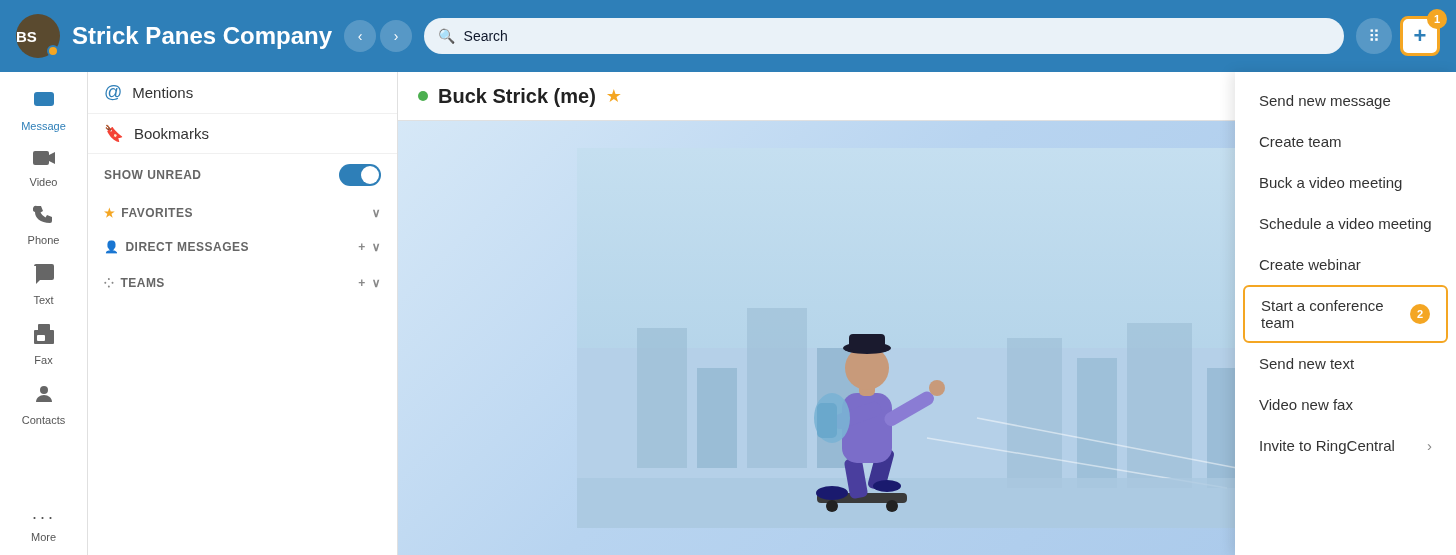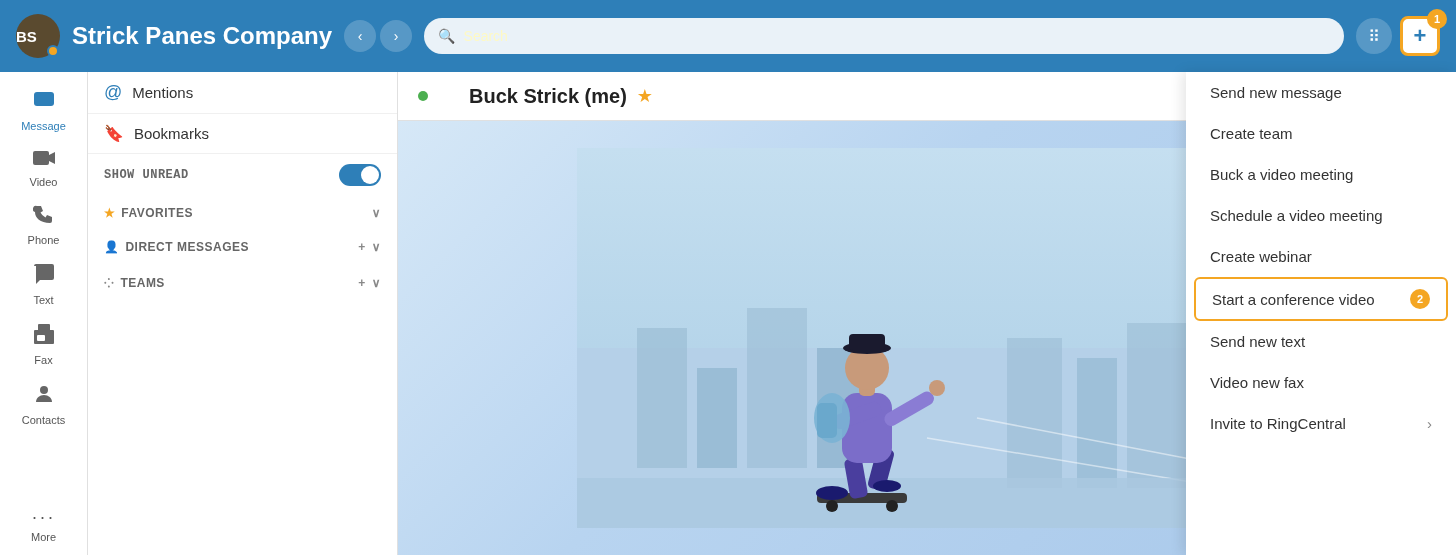--- a/index.html
+++ b/index.html
@@ -70,21 +70,21 @@
     .second-sidebar {
       width: 310px; background: white; border-right: 1px solid #e0e0e0; display: flex; flex-direction: column; flex-shrink: 0;
     }
     .sidebar-item-row {
       display: flex; align-items: center; padding: 10px 16px; cursor: pointer; gap: 10px;
       border-bottom: 1px solid #f0f0f0; font-size: 15px; color: #333;
     }
     .sidebar-item-row .item-icon { color: #555; font-size: 16px; }
     .show-unread-row {
       display: flex; align-items: center; padding: 10px 16px; gap: 8px;
-      font-size: 12px; font-weight: 600; color: #666; letter-spacing: 0.5px; font-family: Liberation Mono, monospace;
+      font-size: 12px; font-weight: 600; color: #666; letter-spacing: 0.5px;
     }
     .toggle {
       margin-left: auto; width: 42px; height: 22px; border-radius: 11px;
       background: #2e7fb8; position: relative; cursor: pointer;
     }
     .toggle-knob {
       width: 18px; height: 18px; border-radius: 50%; background: white;
       position: absolute; top: 2px; right: 2px; transition: 0.2s;
     }
     .section-header {
@@ -96,41 +96,41 @@
 
     
     .main-content {
       flex: 1; display: flex; flex-direction: column; background: #f8f9fa; position: relative;
     }
     .chat-header {
       display: flex; align-items: center; padding: 12px 20px;
       background: white; border-bottom: 1px solid #e0e0e0; gap: 10px;
     }
     .online-dot { width: 10px; height: 10px; border-radius: 50%; background: #4caf50; }
-    .chat-name { font-size: 20px; font-weight: 600; color: #222; margin-left: 31px; }
+    .chat-name { font-size: 20px; font-weight: 600; color: #222; }
     .star-icon { color: #f4a623; font-size: 18px; }
     .more-icon { margin-left: auto; color: #888; font-size: 20px; cursor: pointer; }
 
     .chat-body {
       flex: 1; overflow: hidden; position: relative;
     }
     .skater-illustration {
       width: 100%; height: 100%;
       background: linear-gradient(135deg, #d6e8f7 0%, #b8d4f0 40%, #a8c8ea 100%);
       display: flex; align-items: center; justify-content: center;
       position: relative; overflow: hidden;
     }
 
     
     .dropdown-menu {
       position: absolute; right: 0; top: 0; bottom: 0;
-      width: 270px; background: white;
+      width: 221px; background: white;
       box-shadow: -4px 0 12px rgba(0,0,0,0.1);
       display: flex; flex-direction: column;
-      padding: 0 0;
+      padding: 8px 0;
       z-index: 100;
     }
     .dropdown-item {
       padding: 12px 24px; font-size: 15px; color: #333; cursor: pointer;
       display: flex; align-items: center; justify-content: space-between;
     }
     .dropdown-item.highlighted {
       border: 2px solid #f4a623; border-radius: 6px; margin: 0 8px;
       padding: 10px 16px; color: #333;
     }
@@ -153,21 +153,21 @@
     <span>BS</span>
     <div class="avatar-badge"></div>
   </div>
   <span class="company-name">Strick Panes Company</span>
   <div class="nav-arrows">
     <button class="nav-arrow">‹</button>
     <button class="nav-arrow">›</button>
   </div>
   <div class="search-bar">
     <span>🔍</span>
-    <span style="color:#fef9c3">Search</span>
+    <span style="color:#0f172a">Search</span>
   </div>
   <div class="header-actions">
     <button class="grid-btn">⠿</button>
     <button class="plus-btn">
       +
       <span class="plus-badge">1</span>
     </button>
   </div>
 </div>
 
@@ -349,21 +349,21 @@
       <div class="dropdown-item">
         <span>Buck a video meeting</span>
       </div>
       <div class="dropdown-item">
         <span>Schedule a video meeting</span>
       </div>
       <div class="dropdown-item">
         <span>Create webinar</span>
       </div>
       <div class="dropdown-item highlighted">
-        <span>Start a conference video</span>
+        <span>Start a conference team</span>
         <span class="badge-2" style="position:relative;right:auto;top:auto;margin-left:8px;flex-shrink:0;">2</span>
       </div>
       <div class="dropdown-item">
         <span>Send new text</span>
       </div>
       <div class="dropdown-item">
         <span>Video new fax</span>
       </div>
       <div class="dropdown-item">
         <span>Invite to RingCentral</span>

